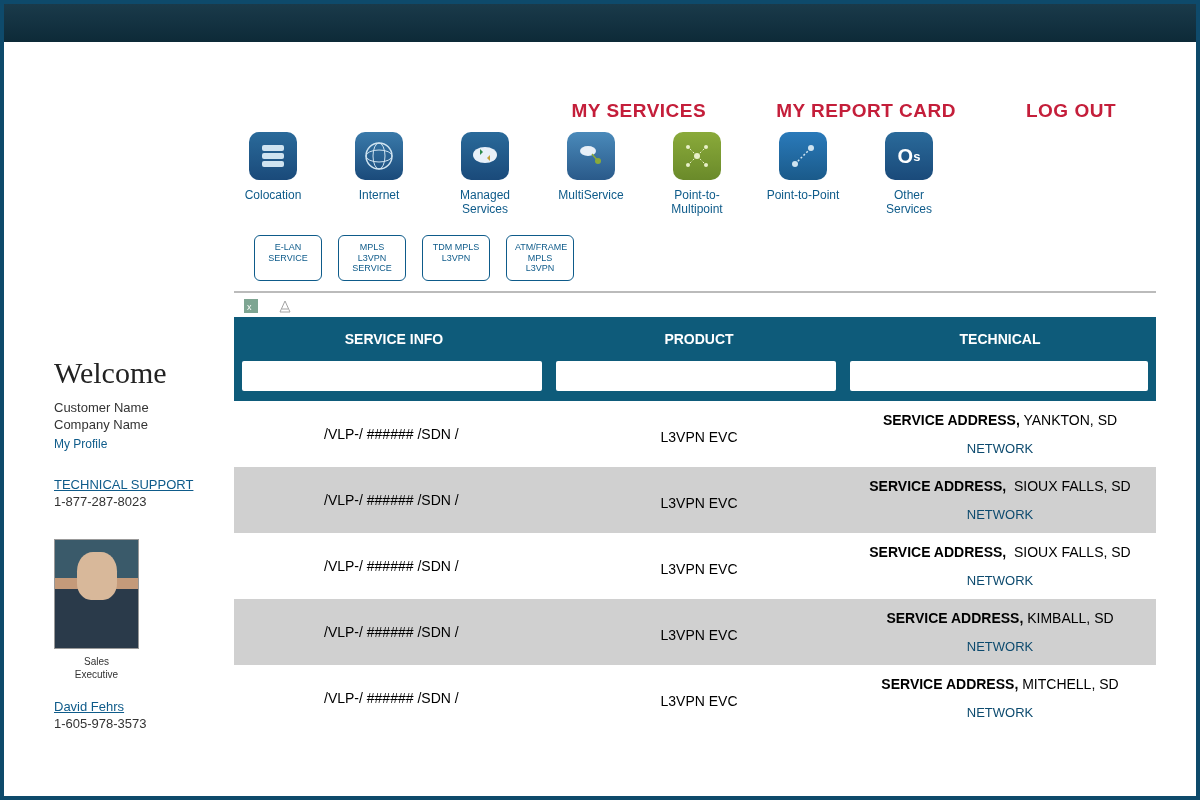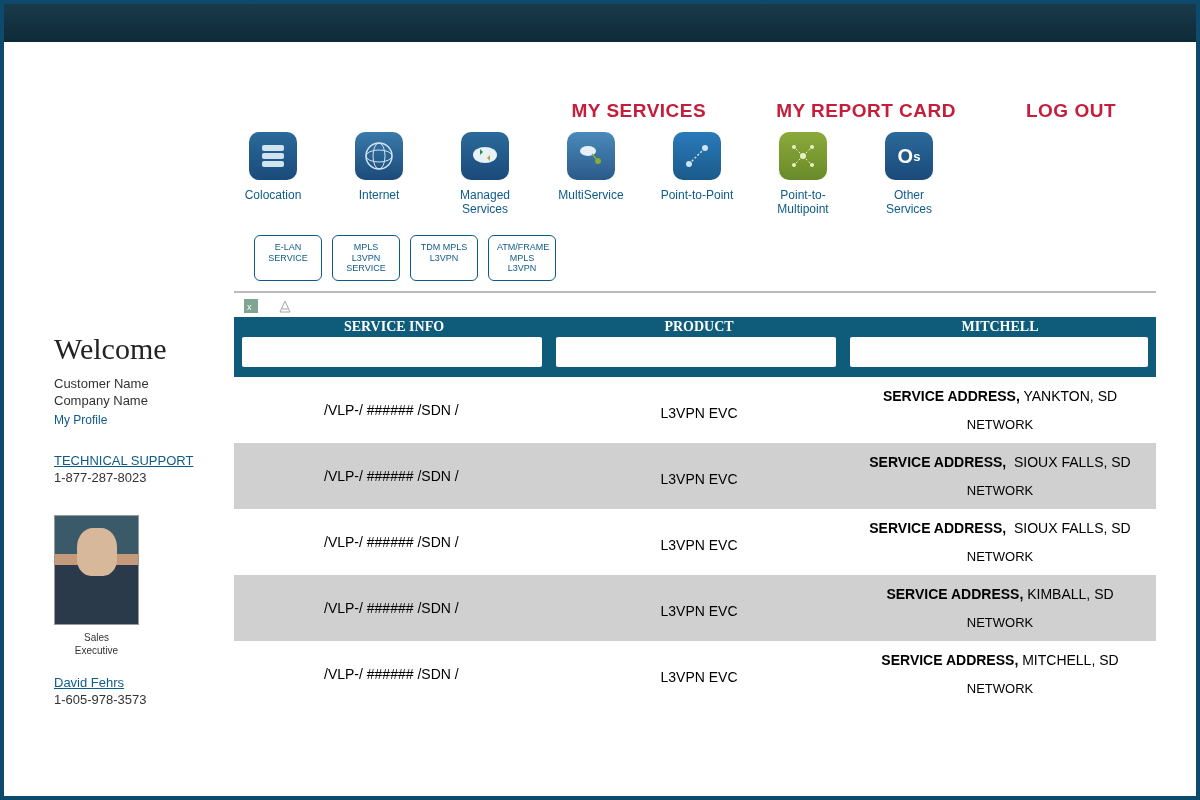--- a/index.html
+++ b/index.html
@@ -29,42 +29,42 @@
 .svc-item { text-align: center; width: 78px; }
 .svc-icon { width: 48px; height: 48px; border-radius: 10px; margin: 0 auto 8px auto; display: flex; align-items: center; justify-content: center; }
 .svc-label { font-size: 12px; color: #0e5b8a; line-height: 1.2; }
 .ic-colo { background: linear-gradient(#2a6a9a, #1a4a7a); }
 .ic-net { background: linear-gradient(#3a7aaa, #1a4a7a); }
 .ic-mgd { background: linear-gradient(#2a6a9a, #1a4a7a); }
 .ic-multi { background: linear-gradient(#4a8aba, #2a5a8a); }
 .ic-p2m { background: linear-gradient(#8aaa3a, #6a8a2a); }
 .ic-p2p { background: linear-gradient(#2a7aba, #1a5a8a); }
 .ic-oth { background: linear-gradient(#2a6a9a, #1a4a7a); color:#fff; font-weight:bold; font-size:20px; }
-.filter-btns { display: flex; gap: 10px; margin-bottom: 10px; padding-left: 20px; }
+.filter-btns { display: flex; gap: 16px; margin-bottom: 10px; padding-left: 20px; }
 .filter-btn { border: 1.5px solid #0e5b8a; border-radius: 6px; padding: 6px 8px; font-size: 9px; color: #0e5b8a; text-align: center; width: 68px; line-height: 1.2; background: #fff; cursor: pointer; }
 .toolbar { border-top: 2px solid #bbb; padding: 6px 0 4px 10px; display: flex; gap: 20px; }
 .tool-ic { width: 14px; height: 14px; opacity: 0.6; }
-.table-head { background: #0e5b7a; display: flex; padding: 2px 0; font-family: Liberation Serif, serif; }
+.table-head { background: #0e5b7a; display: flex; padding: 14px 0; }
 .th { color: #fff; font-weight: bold; font-size: 14px; }
 .col1 { flex: 0 0 320px; text-align: center; }
 .col2 { flex: 0 0 290px; text-align: center; }
 .col3 { flex: 1; text-align: center; }
 .filter-row { background: #0e5b7a; display: flex; padding: 0 8px 10px 8px; gap: 14px; }
 .filter-input { background: #fff; height: 30px; border: none; border-radius: 2px; }
 .fi1 { flex: 0 0 300px; }
 .fi2 { flex: 0 0 280px; }
 .fi3 { flex: 1; }
 .row { display: flex; align-items: center; min-height: 66px; font-size: 14px; }
 .row.alt { background: #d0d0d0; }
 .row .col1 { padding-left: 90px; text-align: left; font-family: Arial; }
 .row .col2 { text-align: center; padding-top: 6px; }
 .row .col3 { text-align: center; }
 .loc1 { font-weight: normal; }
 .loc1 b { font-weight: bold; }
-.loc2 { color: #000000; font-size: 13px; margin-top: 13px; }
+.loc2 { color: #0c4a6e; font-size: 13px; margin-top: 13px; }
 </style>
 </head>
 <body>
 
 <div class="page">
   <div class="topbar"></div>
 
   <div class="header-row">
     <div class="nav">
       <a>MY SERVICES</a>
@@ -126,41 +126,41 @@
           <div class="svc-icon ic-multi">
             <svg width="34" height="34">
                 <ellipse cx="14" cy="12" rx="8" ry="5" fill="#e8f0f8"></ellipse>
                 <circle cx="24" cy="22" r="3" fill="#8aaa3a"></circle>
                 <path d="M18 15 L24 22" stroke="#8aaa3a" stroke-width="1.5"></path>
               </svg>
           </div>
           <div class="svc-label">MultiService</div>
         </div>
         <div class="svc-item">
-          <div class="svc-icon ic-p2p">
-            <svg width="34" height="34">
-                <circle cx="9" cy="25" r="3" fill="#cfe3f0"></circle>
-                <circle cx="25" cy="9" r="3" fill="#cfe3f0"></circle>
-                <path d="M9 25 L25 9" stroke="#cfe3f0" stroke-width="1.5" stroke-dasharray="2"></path>
-              </svg>
-          </div>
-          <div class="svc-label">Point-to-Point</div>
-        </div>
-        <div class="svc-item">
           <div class="svc-icon ic-p2m">
             <svg width="34" height="34">
                 <circle cx="17" cy="17" r="3" fill="#e8f0c8"></circle>
                 <circle cx="8" cy="8" r="2" fill="#e8f0c8"></circle>
                 <circle cx="26" cy="8" r="2" fill="#e8f0c8"></circle>
                 <circle cx="8" cy="26" r="2" fill="#e8f0c8"></circle>
                 <circle cx="26" cy="26" r="2" fill="#e8f0c8"></circle>
                 <path d="M17 17 L8 8 M17 17 L26 8 M17 17 L8 26 M17 17 L26 26" stroke="#e8f0c8" stroke-width="1" stroke-dasharray="2"></path>
               </svg>
           </div>
           <div class="svc-label">Point-to-Multipoint</div>
+        </div>
+        <div class="svc-item">
+          <div class="svc-icon ic-p2p">
+            <svg width="34" height="34">
+                <circle cx="9" cy="25" r="3" fill="#cfe3f0"></circle>
+                <circle cx="25" cy="9" r="3" fill="#cfe3f0"></circle>
+                <path d="M9 25 L25 9" stroke="#cfe3f0" stroke-width="1.5" stroke-dasharray="2"></path>
+              </svg>
+          </div>
+          <div class="svc-label">Point-to-Point</div>
         </div>
         <div class="svc-item">
           <div class="svc-icon ic-oth">O<span style="font-size:13px">s</span></div>
           <div class="svc-label">Other Services</div>
         </div>
       </div>
 
       <div class="filter-btns">
         <div class="filter-btn">E-LAN SERVICE</div>
         <div class="filter-btn">MPLS L3VPN SERVICE</div>
@@ -174,21 +174,21 @@
             <text x="3" y="11" font-size="9" fill="#fff">x</text>
           </svg>
         <svg class="tool-ic" viewBox="0 0 14 14">
             <path d="M2 13 L7 2 L12 13 Z M4 10 L10 10" stroke="#666" stroke-width="1" fill="none"></path>
           </svg>
       </div>
 
       <div class="table-head">
         <div class="th col1">SERVICE INFO</div>
         <div class="th col2">PRODUCT</div>
-        <div class="th col3">MITCHELL</div>
+        <div class="th col3">TECHNICAL</div>
       </div>
       <div class="filter-row">
         <input class="filter-input fi1" style="">
         <input class="filter-input fi2" style="">
         <input class="filter-input fi3" style="">
       </div>
 
       <div class="row">
         <div class="col1">/VLP-/  ######  /SDN /</div>
         <div class="col2">L3VPN EVC</div>

